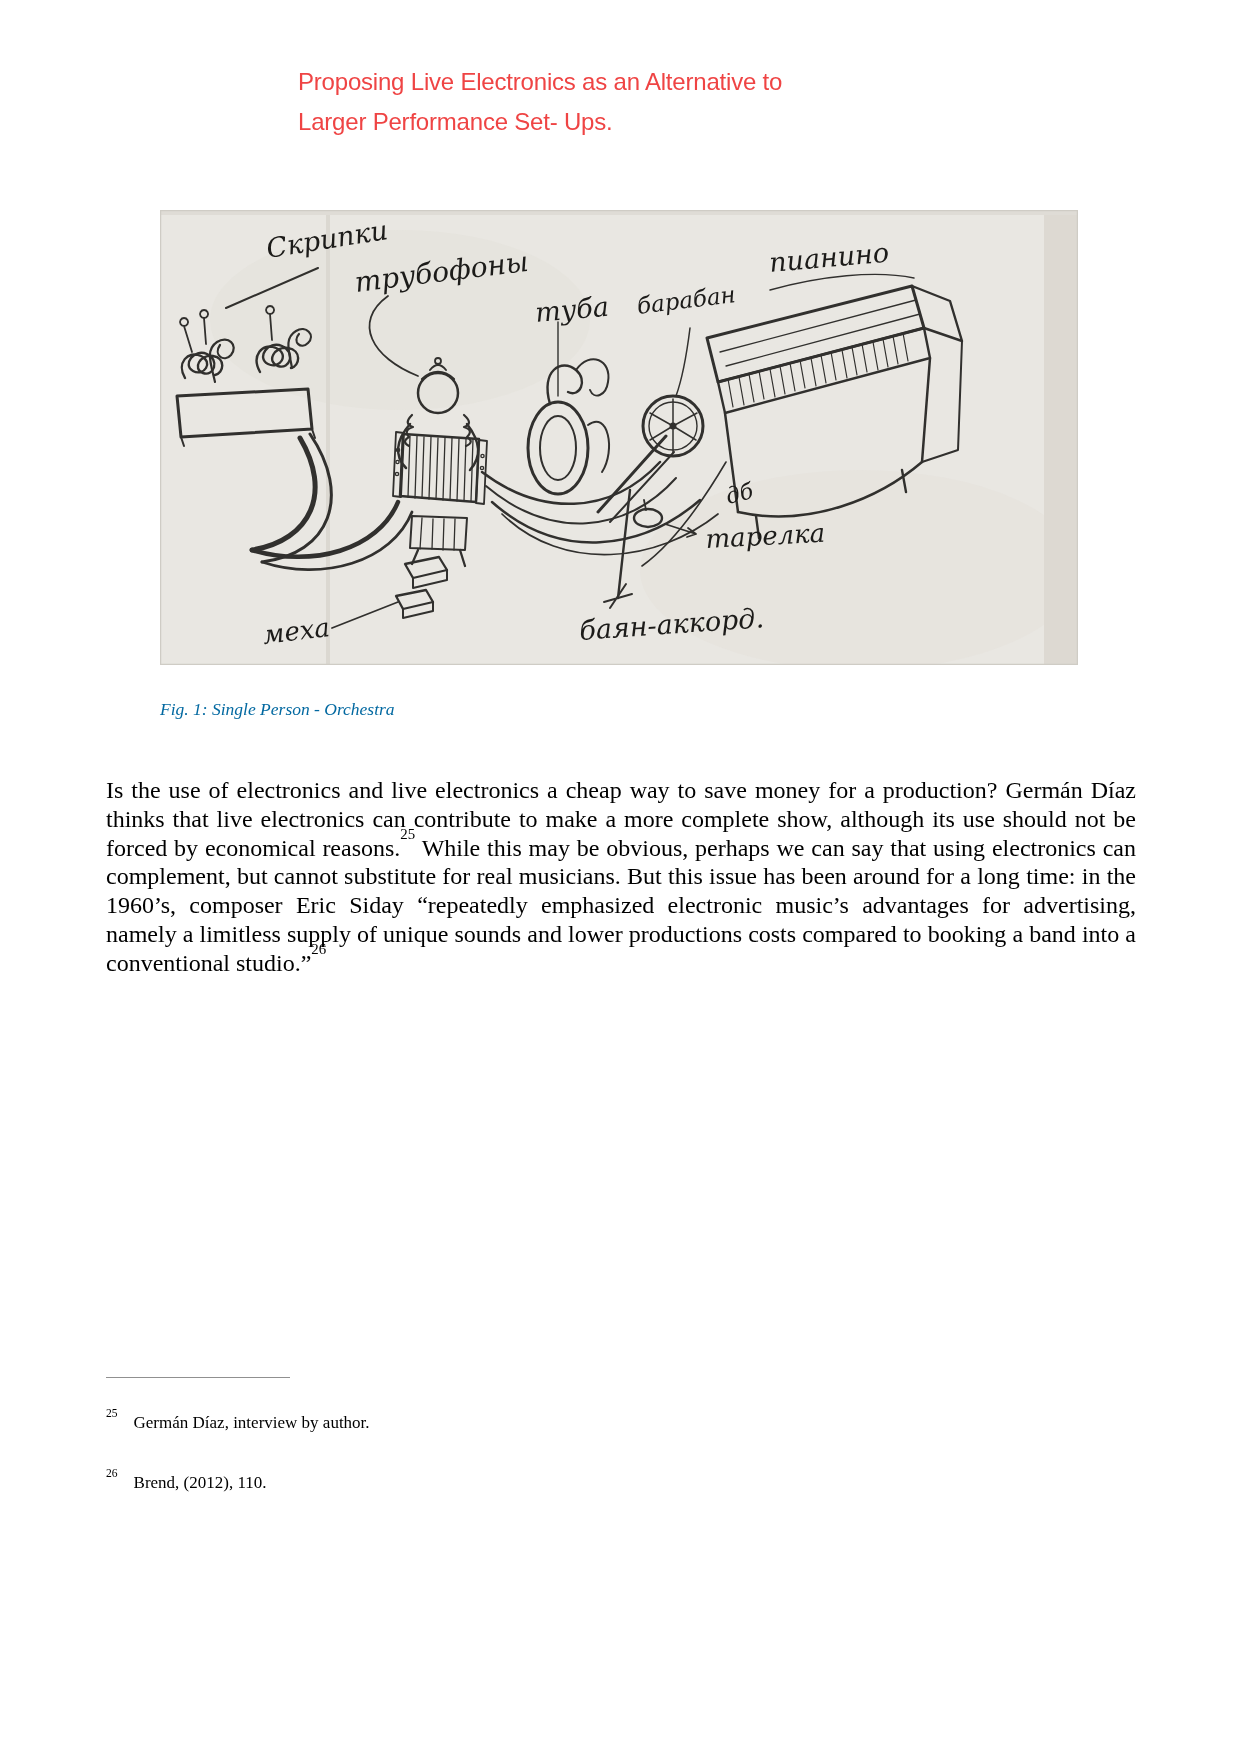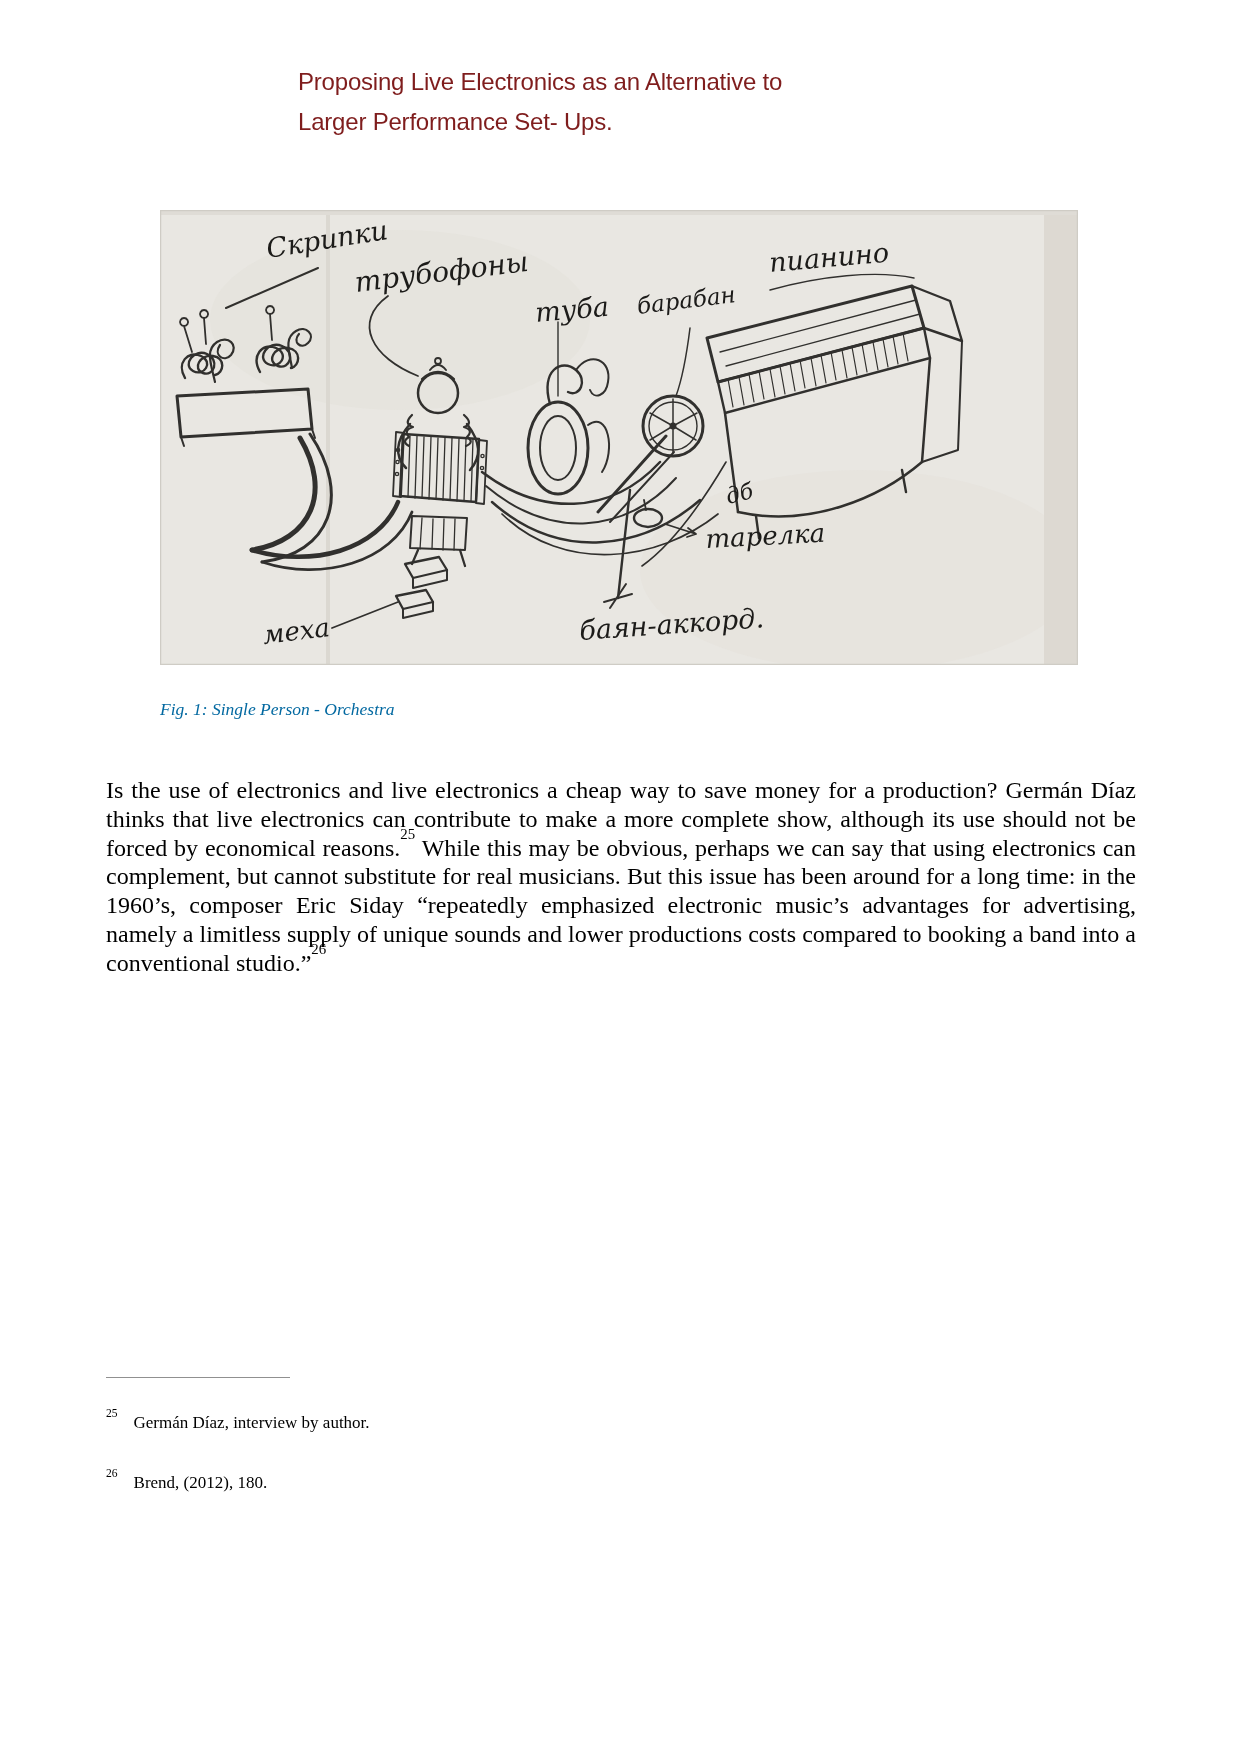--- a/index.html
+++ b/index.html
@@ -1,21 +1,21 @@
 <!DOCTYPE html>
 <html><head>
 <meta charset="utf-8">
 <style>
   html,body{margin:0;padding:0;background:#ffffff;}
   .page{position:relative;width:1240px;height:1753px;margin:0 auto;background:#ffffff;
         font-family:"Liberation Serif",serif;color:#000;overflow:hidden;}
 
   .doc-title{position:absolute;left:298px;top:62px;
              font-family:"Liberation Sans",sans-serif;font-weight:300;
-             font-size:24px;line-height:40px;letter-spacing:-0.2px;color:#7f1d1d;}
+             font-size:24px;line-height:40px;letter-spacing:-0.2px;color:#ef4444;}
 
   .figure-wrap{position:absolute;left:160px;top:210px;width:918px;height:455px;}
   .figure-wrap svg{display:block;}
 
   .figure-caption{position:absolute;left:160px;top:699px;font-style:italic;
                   font-size:17.5px;color:#0369a1;}
 
   .body-par{position:absolute;left:106px;top:752px;width:1030px;
             font-size:24px;line-height:28.8px;text-align:justify;}
 
@@ -159,16 +159,16 @@
   </div>
 
   <div class="figure-caption">Fig. 1: Single Person - Orchestra</div>
 
   <p class="body-par"><span>Is the use of electronics and live electronics a cheap way to save money for a production? Germán Díaz thinks that live electronics can contribute to make a more complete show, although its use should not be forced by economical reasons.</span><sup class="fnref">25</sup><span> While this may be obvious, perhaps we can say that using electronics can complement, but cannot substitute for real musicians. But this issue has been around for a long time: in the 1960’s, composer Eric Siday “repeatedly emphasized electronic music’s advantages for advertising, namely a limitless supply of unique sounds and lower productions costs compared to booking a band into a conventional studio.”</span><sup class="fnref">26</sup></p>
 
   <hr class="fn-rule">
 
   <p class="footnote fn-1"><sup>25</sup><span class="fn-text">Germán Díaz, interview by author.</span></p>
 
-  <p class="footnote fn-2"><sup>26</sup><span class="fn-text">Brend, (2012), 180.</span></p>
+  <p class="footnote fn-2"><sup>26</sup><span class="fn-text">Brend, (2012), 110.</span></p>
 
 
 </div>
 
 </body></html>

